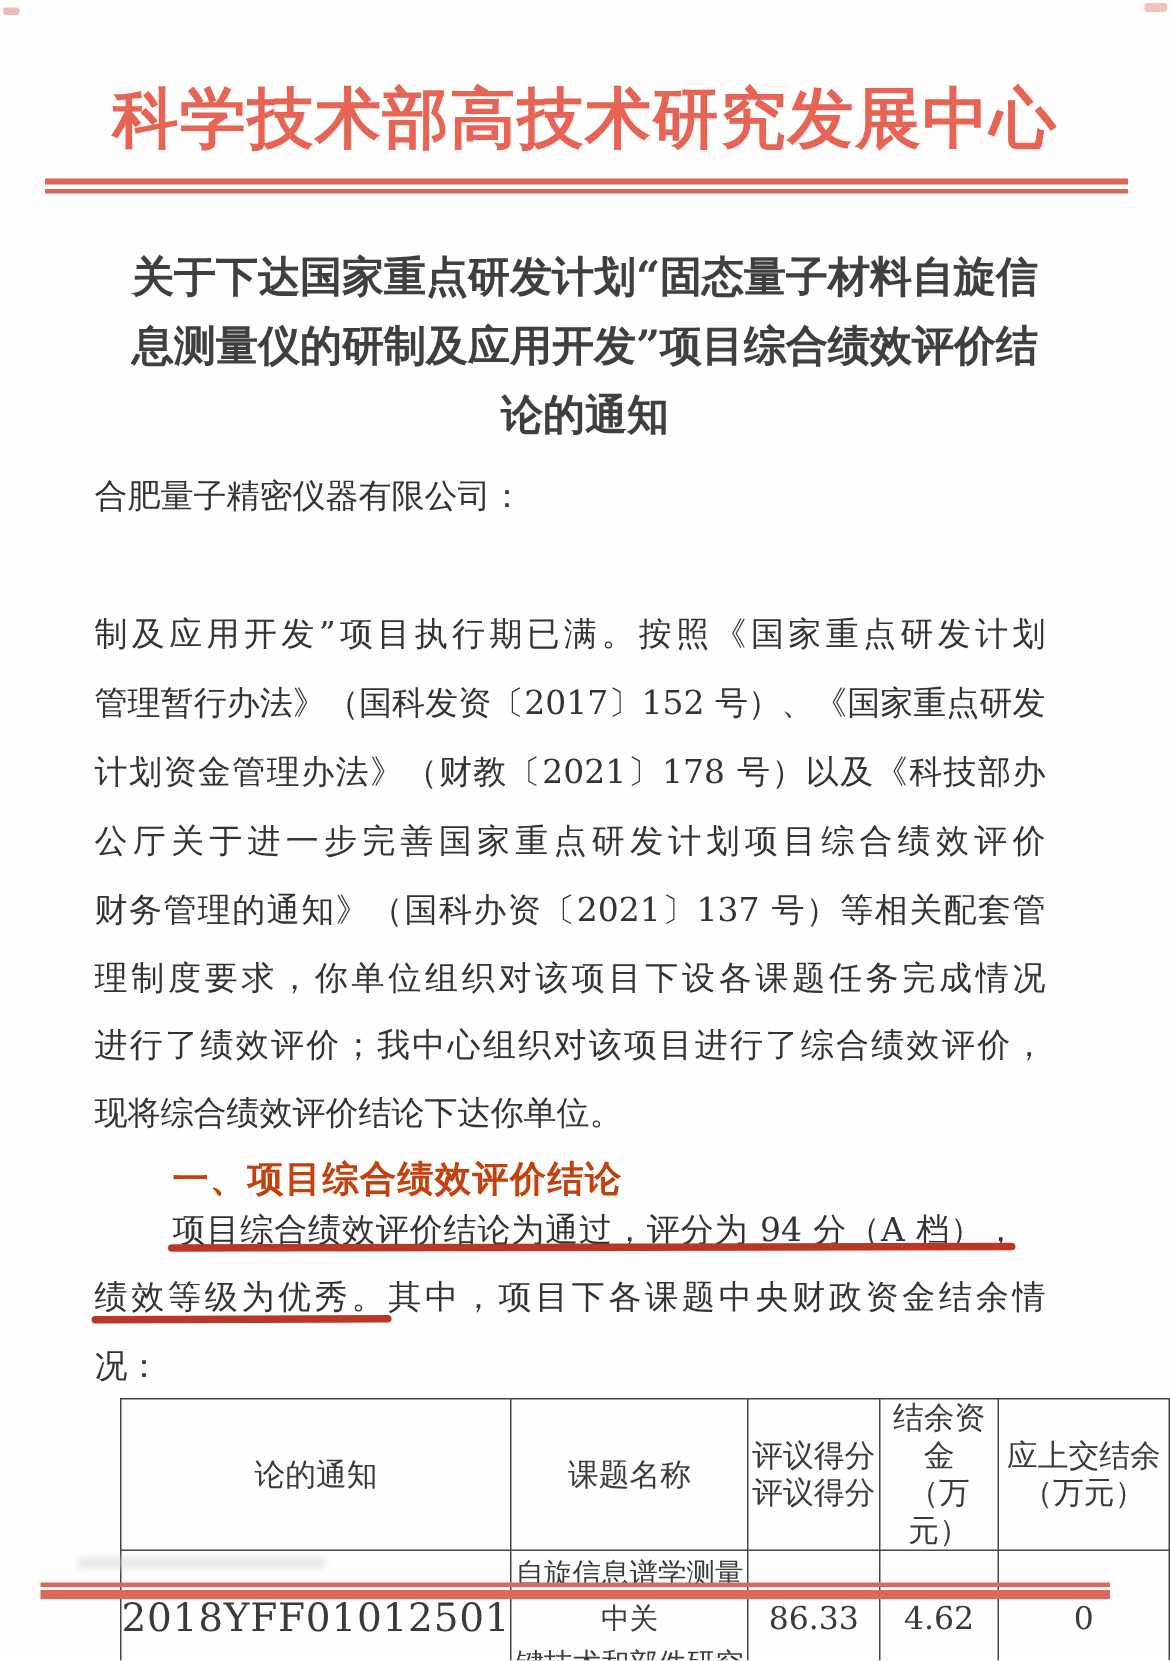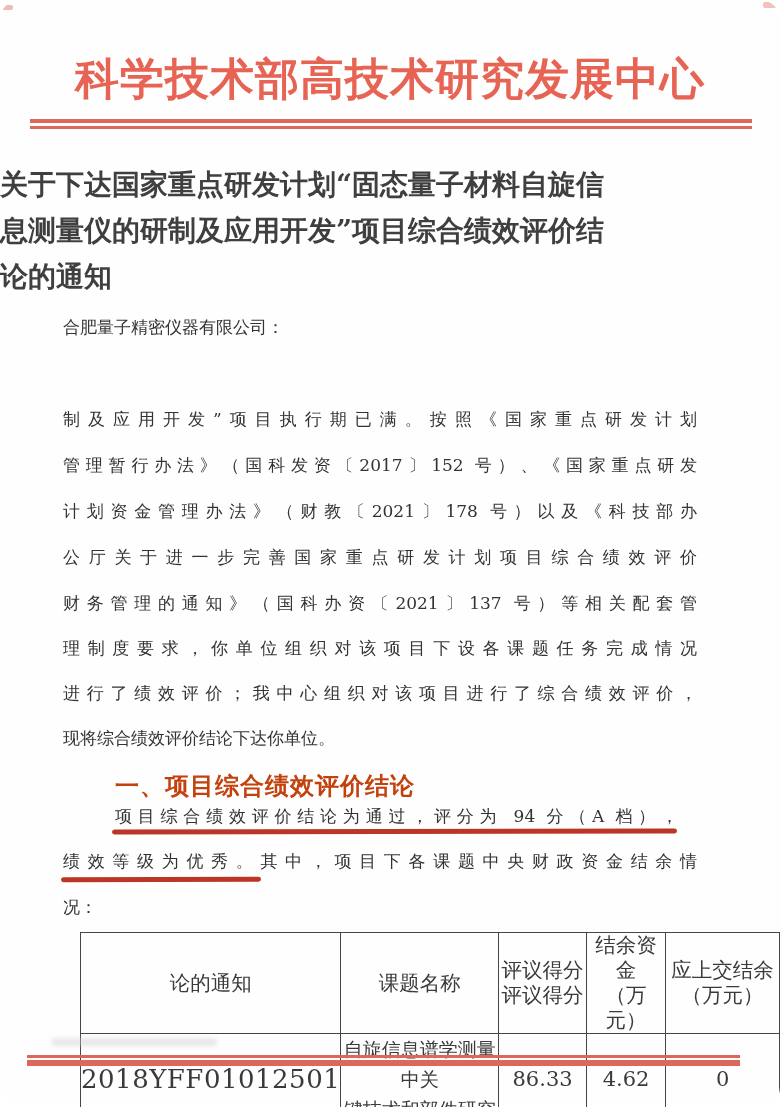--- a/index.html
+++ b/index.html
@@ -5,21 +5,20 @@
   * { margin: 0; padding: 0; box-sizing: border-box; }
   html, body { background: #ffffff; }
   .page {
     position: relative;
     width: 780px;
     height: 1107px;
     background: #fefefe;
     overflow: hidden;
     font-family: "DejaVu Serif", "Liberation Serif", serif;
     color: #353535;
-    border-radius: 20px;
   }
   
   .speck { position: absolute; background: #e06a5c; border-radius: 2px; }
   .speck-left  { left: 2px;  top: 5px; width: 11px; height: 5px; opacity: .45; }
   .speck-right { left: 763px; top: 2px; width: 15px; height: 6px; opacity: .4; }
   .smudge {
     position: absolute; left: 52px; top: 1038px; width: 165px; height: 8px;
     background: #cfcfcf; opacity: .45; filter: blur(2px);
   }
   
@@ -28,29 +27,30 @@
     text-align: center;
     font-size: 44px; font-weight: 700; letter-spacing: 1px;
     color: #e76454;
   }
   .rule { position: absolute; left: 30px; width: 722px; background: #dc685c; }
   .rule-top-thick { top: 119px; height: 4px; }
   .rule-top-thin  { top: 126px; height: 3px; }
   
   .title-line {
     position: absolute; left: 0; right: 0;
+    text-align: center;
     font-size: 28px; font-weight: 600; color: #3f3f3f;
   }
   .title-1 { top: 166px; }
   .title-2 { top: 212px; }
   .title-3 { top: 258px; }
   
   .bline {
     position: absolute; left: 63px; width: 634px;
-    font-size: 17px; color: #333333;
+    font-size: 22px; color: #333333;
     white-space: nowrap;
   }
   .j { text-align: justify; text-align-last: justify; white-space: normal; }
   .indent { left: 115px; width: 582px; }
   .salutation { top: 316px; }
   .p1 { top: 362px; }
   .p2 { top: 408px; }
   .p3 { top: 454px; }
   .p4 { top: 500px; }
   .p5 { top: 546px; }

